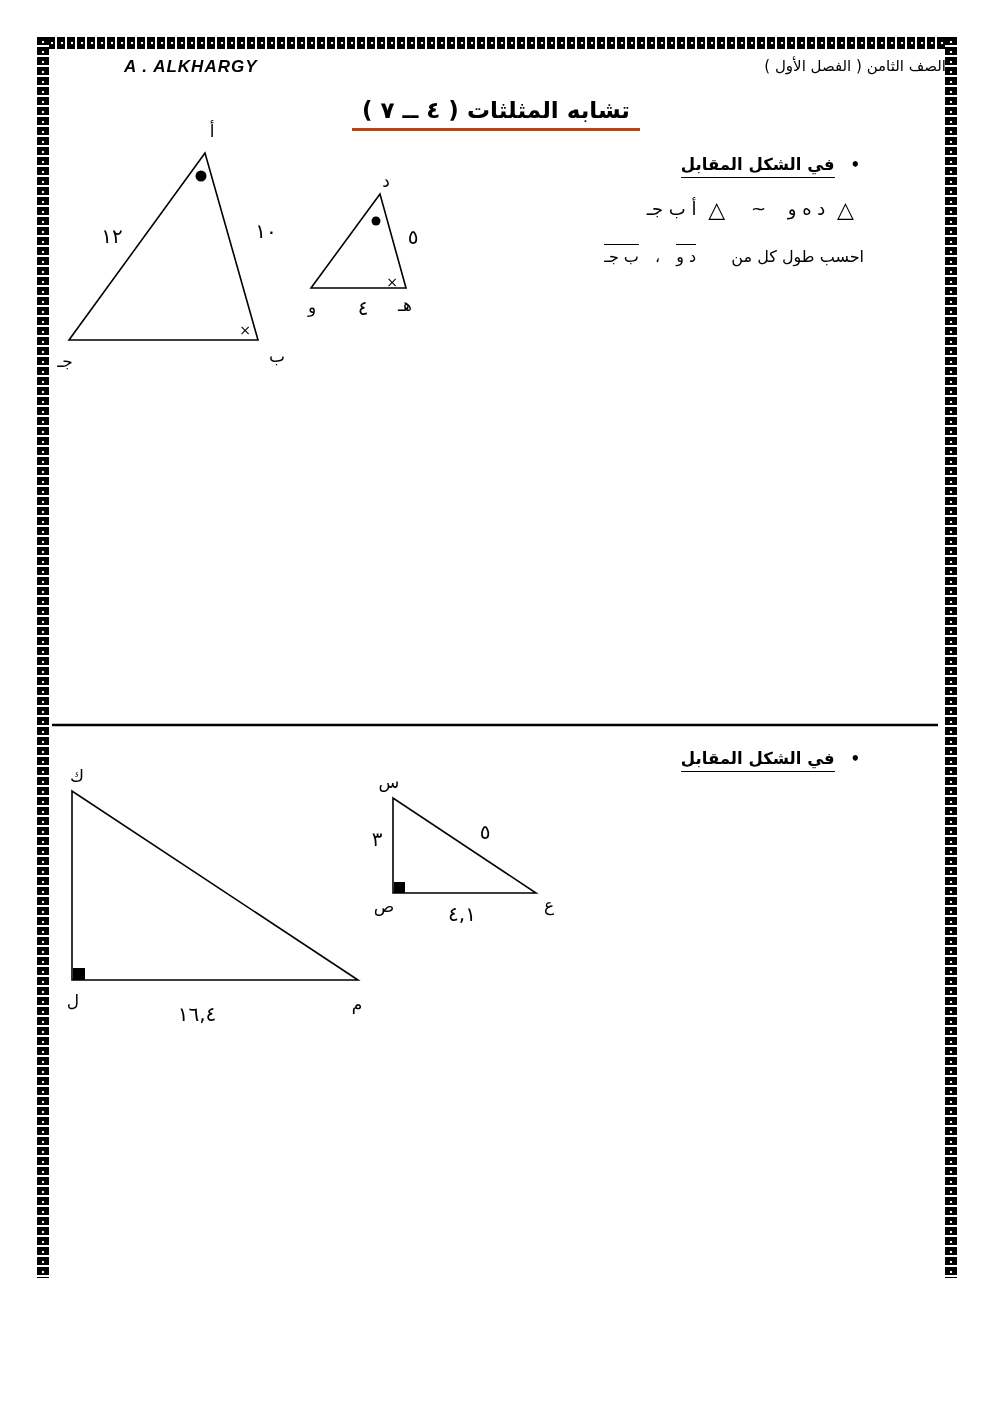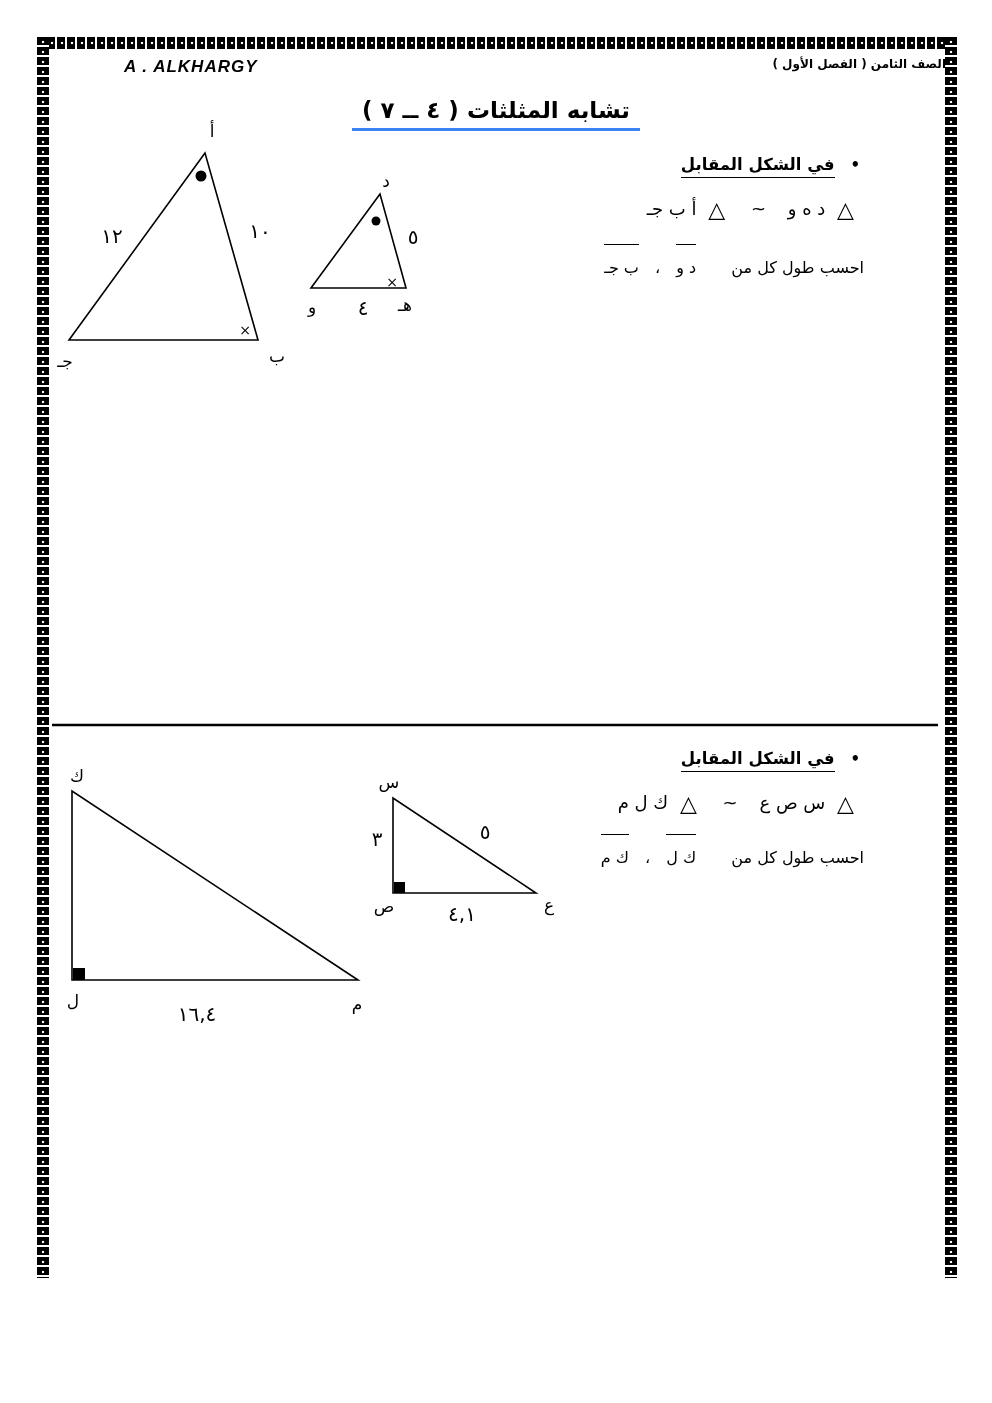--- a/index.html
+++ b/index.html
@@ -29,38 +29,38 @@
   .geo circle,.geo rect{fill:#000;stroke:none;}
   .geo .divider{stroke:#000;stroke-width:2.6;}
 
   .hdr-author{
     position:absolute;left:124px;top:57px;
     font-family:"Liberation Sans",sans-serif;font-weight:bold;font-style:italic;
     font-size:17px;letter-spacing:1px;
   }
   .hdr-course{
     position:absolute;right:46px;top:57px;direction:rtl;
-    font-weight:bold;font-size:12px;
+    font-weight:normal;font-size:15px;
   }
   .title-wrap{position:absolute;left:0;right:0;top:97px;text-align:center;direction:rtl;}
   .title-text{
     display:inline-block;font-weight:bold;font-size:23px;
-    border-bottom:3px solid #3b82f6;padding:0 10px 5px 10px;
+    border-bottom:3px solid #c2410c;padding:0 10px 5px 10px;
   }
   .sec-line{position:absolute;direction:rtl;white-space:nowrap;}
   .heading-line{font-weight:bold;font-size:16.5px;text-align:center;}
   .heading-text{border-bottom:1.6px solid #000;padding-bottom:3px;margin-right:10px;}
   .bullet{font-size:15px;}
   .sim-line{font-size:18px;}
   .tri{font-size:22px;vertical-align:-2px;margin-left:6px;}
   .tri2{margin-right:4px;}
   .tilde{margin:0 16px;font-size:18px;}
   .task-line{font-size:16px;}
   .task-prefix{margin-left:24px;}
-  .ovl{display:inline-block;border-top:1.6px solid #000;padding-top:13px;line-height:1.25;margin:0 6px;}
+  .ovl{display:inline-block;border-top:1.6px solid #000;padding-top:2px;line-height:1.25;margin:0 6px;}
   .sep{margin:0 5px;}
 
   .lbl{position:absolute;transform:translate(-50%,-50%);font-size:17px;white-space:nowrap;}
   .num{font-size:20px;}
   .xmark{font-size:14px;}
 
   .footer{
     position:absolute;left:0;right:0;top:1292px;text-align:center;direction:rtl;
     font-weight:bold;font-size:13.5px;
   }
@@ -115,48 +115,35 @@
   </div>
   <div class="sec-line task-line" style="top:244px;right:128px">
     <span class="task-prefix">احسب طول كل من</span>
     <span class="ovl">د و</span>
     <span class="sep">،</span>
     <span class="ovl">ب جـ</span>
   </div>
 
   <span class="lbl" style="left:212px;top:131px">أ</span>
   <span class="lbl num" style="left:112px;top:236px">١٢</span>
-  <span class="lbl num" style="left:260px;top:231px">١٠</span>
+  <span class="lbl num" style="left:266px;top:231px">١٠</span>
   <span class="lbl" style="left:277px;top:356px">ب</span>
   <span class="lbl" style="left:65px;top:361px">جـ</span>
   <span class="lbl xmark" style="left:245px;top:330px">×</span>
 
   <span class="lbl" style="left:386px;top:181px">د</span>
   <span class="lbl num" style="left:413px;top:237px">٥</span>
   <span class="lbl num" style="left:363px;top:308px">٤</span>
   <span class="lbl" style="left:312px;top:307px">و</span>
   <span class="lbl" style="left:405px;top:305px">هـ</span>
   <span class="lbl xmark" style="left:392px;top:282px">×</span>
 
   <div class="sec-line heading-line" style="top:749px;right:132px">
     <span class="bullet">•</span>
     <span class="heading-text">في الشكل المقابل</span>
-  </div>
-  <div class="sec-line sim-line" style="top:791px;right:138px">
-    <span class="tri">△</span>
-    <span>س ص ع</span>
-    <span class="tilde">~</span>
-    <span class="tri tri2">△</span>
-    <span>ك ل م</span>
-  </div>
-  <div class="sec-line task-line" style="top:834px;right:128px">
-    <span class="task-prefix">احسب طول كل من</span>
-    <span class="ovl">ك ل</span>
-    <span class="sep">،</span>
-    <span class="ovl">ك م</span>
   </div>
 
   <span class="lbl" style="left:389px;top:782px">س</span>
   <span class="lbl num" style="left:377px;top:839px">٣</span>
   <span class="lbl num" style="left:485px;top:832px">٥</span>
   <span class="lbl" style="left:384px;top:906px">ص</span>
   <span class="lbl num" style="left:462px;top:914px">٤,١</span>
   <span class="lbl" style="left:549px;top:905px">ع</span>
 
   <span class="lbl" style="left:77px;top:776px">ك</span>

